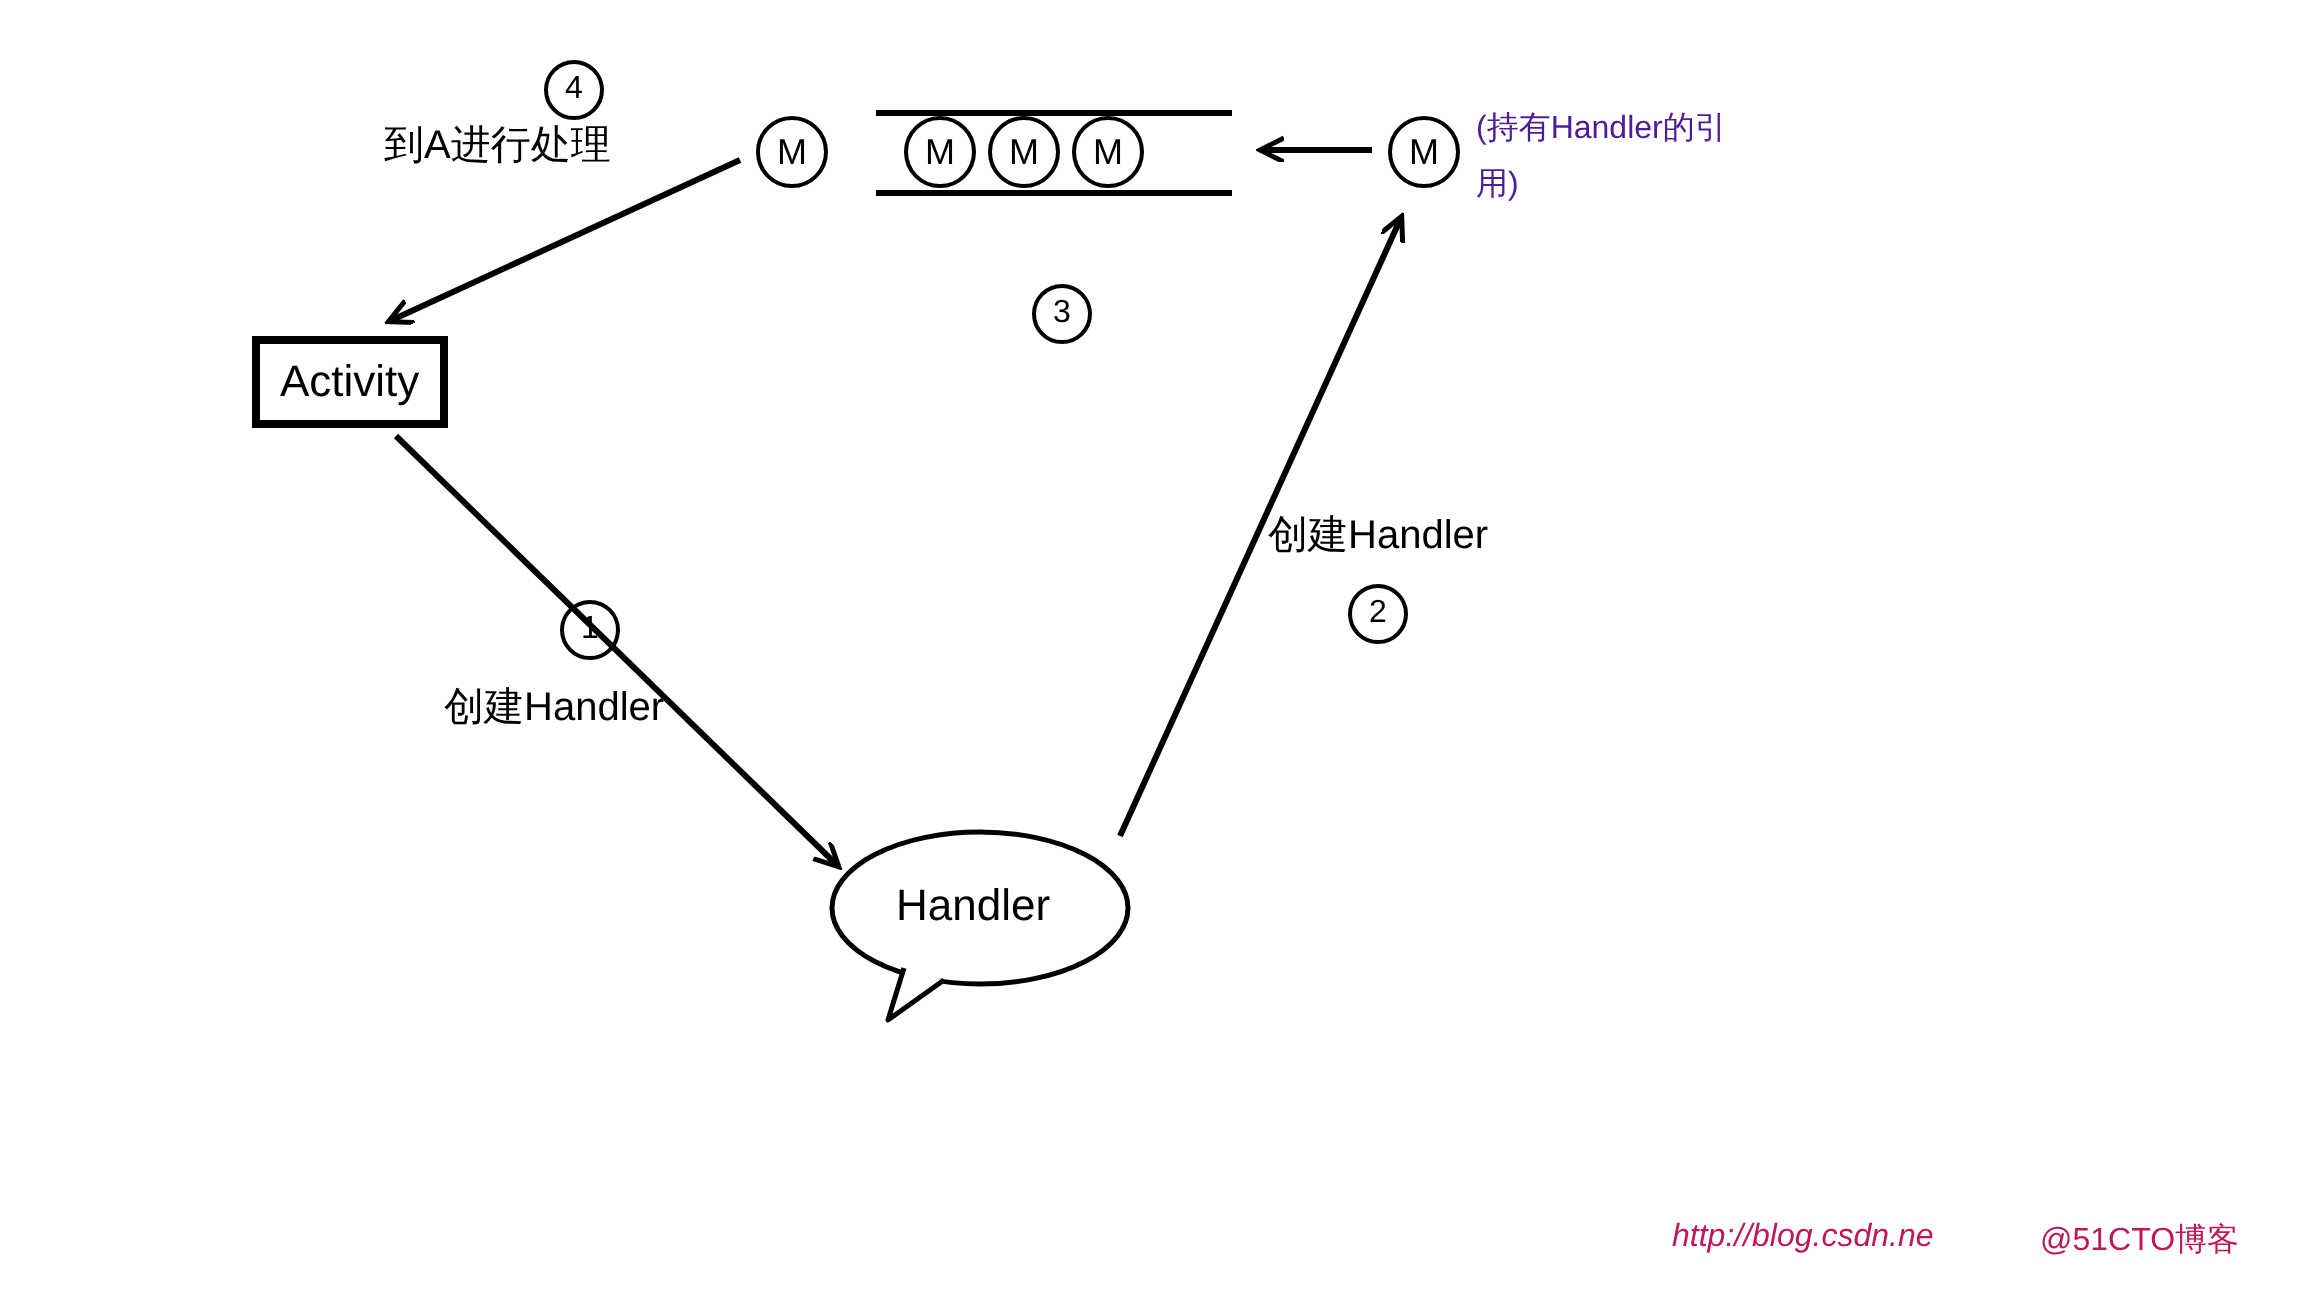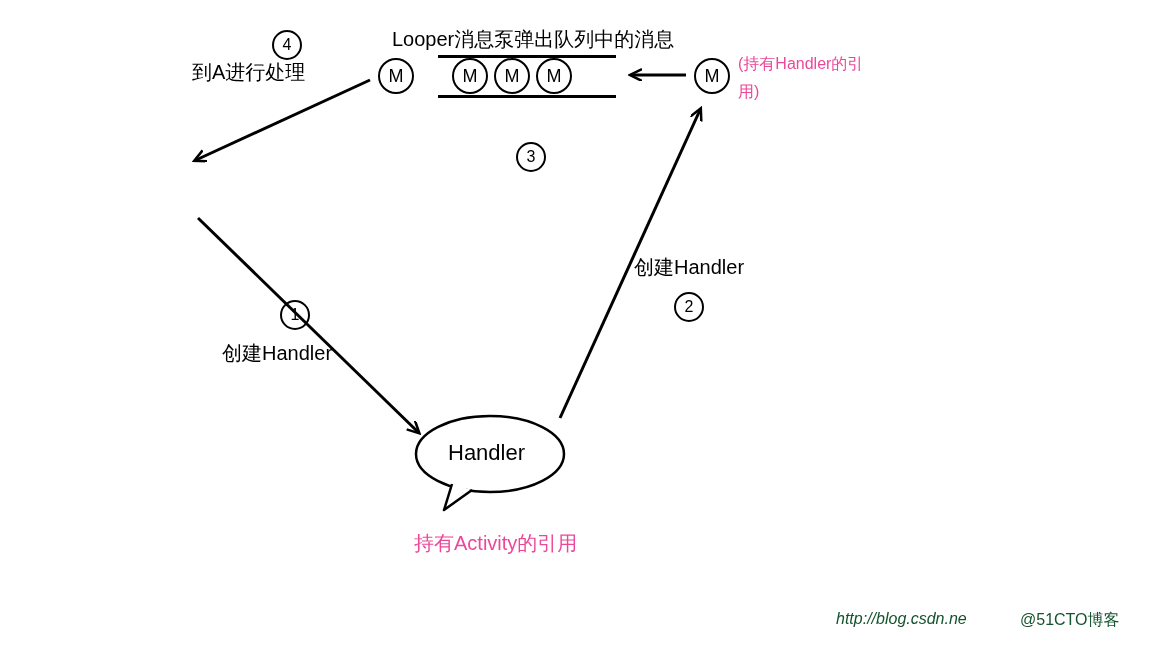--- a/index.html
+++ b/index.html
@@ -1,33 +1,32 @@
 <!DOCTYPE html>
 <html><head>
 <meta charset="utf-8">
 <style>
   html,body{margin:0;padding:0;width:1152px;height:648px;background:#fff;font-family:"Microsoft YaHei",Arial,sans-serif;color:#000;overflow:hidden}
   .stage{position:relative;width:1152px;height:648px}
   .txt{position:absolute;font-size:20px;white-space:nowrap}
-  .orange{color:#ec4899}
-  .gray{color:#14532d}
+  .orange{color:#4c1d95}
+  .gray{color:#be185d}
   .sm{font-size:16px}
   .big{font-size:22px}
   .activity-box{position:absolute;border:4px solid #000;padding:6px 10px;font-size:22px}
   .m-circ{position:absolute;width:32px;height:32px;border:2.5px solid #000;border-radius:50%;display:flex;align-items:center;justify-content:center;font-size:18px}
   .num-circ{position:absolute;width:26px;height:26px;border:2px solid #000;border-radius:50%;display:flex;align-items:center;justify-content:center;font-size:16px}
   .qline{position:absolute;height:0;border-top:3px solid #000}
   svg.arrows{position:absolute;left:0;top:0;width:1152px;height:648px;pointer-events:none}
 </style>
 </head>
 <body>
 
 <div class="stage">
 
-  <div class="txt" style="left:392px;top:26px">Looper消息泵弹出队列中的消息</div>
 
   <div class="qline" style="left:438px;top:55px;width:178px"></div>
   <div class="qline" style="left:438px;top:95px;width:178px"></div>
 
   <div class="m-circ" style="left:452px;top:58px">M</div>
   <div class="m-circ" style="left:494px;top:58px">M</div>
   <div class="m-circ" style="left:536px;top:58px">M</div>
 
   <div class="m-circ" style="left:378px;top:58px">M</div>
 
@@ -35,34 +34,34 @@
 
   <div class="txt sm orange" style="left:738px;top:54px">(持有Handler的引</div>
   <div class="txt sm orange" style="left:738px;top:82px">用)</div>
 
 
   <div class="num-circ" style="left:516px;top:142px">3</div>
 
   <div class="num-circ" style="left:272px;top:30px">4</div>
   <div class="txt" style="left:192px;top:59px">到A进行处理</div>
 
+  <div class="activity-box" style="left:126px;top:168px">Activity</div>
 
   <div class="num-circ" style="left:280px;top:300px">1</div>
   <div class="txt" style="left:222px;top:340px">创建Handler</div>
 
   <div class="txt" style="left:634px;top:254px">创建Handler</div>
   <div class="num-circ" style="left:674px;top:292px">2</div>
 
   <svg style="position:absolute;left:400px;top:410px" width="180" height="110">
     <ellipse cx="90" cy="44" rx="74" ry="38" fill="#fff" stroke="#000" stroke-width="2.5"></ellipse>
     <path d="M52 74 L44 100 L72 80" fill="#fff" stroke="#000" stroke-width="2.5" stroke-linejoin="round"></path>
   </svg>
   <div class="txt big" style="left:448px;top:440px">Handler</div>
 
-  <div class="txt orange" style="left:414px;top:530px">持有Activity的引用</div>
 
   <div class="txt gray sm" style="left:836px;top:610px;font-style:italic">http://blog.csdn.ne</div>
   <div class="txt gray sm" style="left:1020px;top:610px">@51CTO博客</div>
 
   <svg class="arrows">
     <defs>
       <marker id="ah" markerWidth="14" markerHeight="14" refX="10" refY="6" orient="auto" markerUnits="userSpaceOnUse">
         <path d="M0,0 L12,6 L0,12" fill="none" stroke="#000" stroke-width="2.5"></path>
       </marker>
     </defs>

